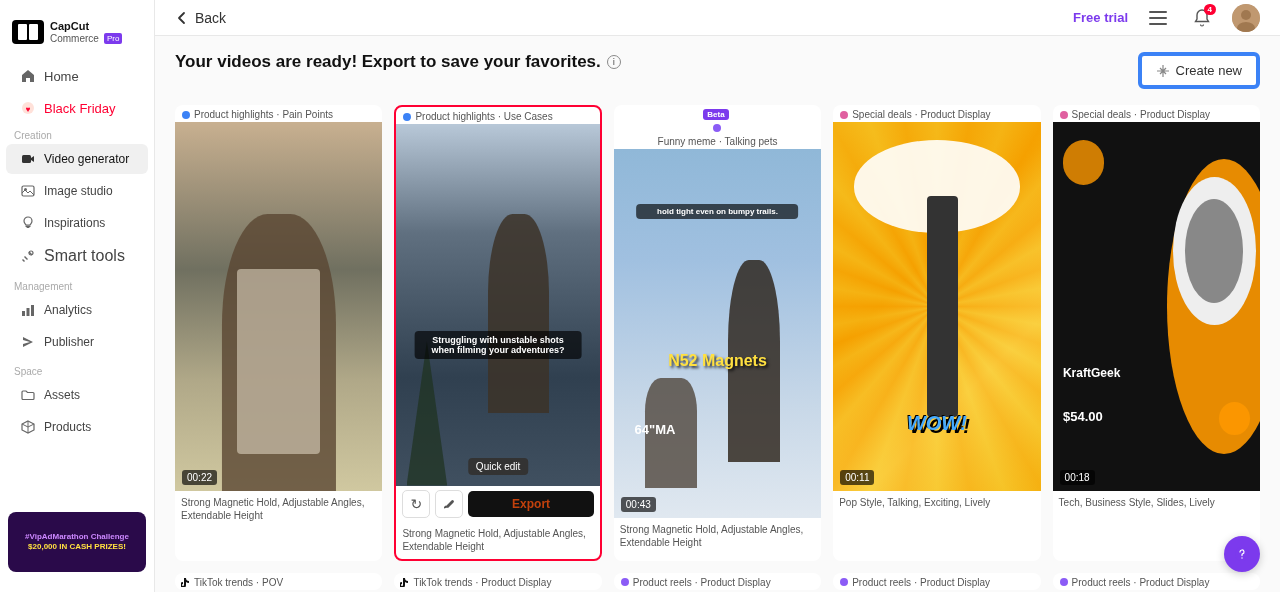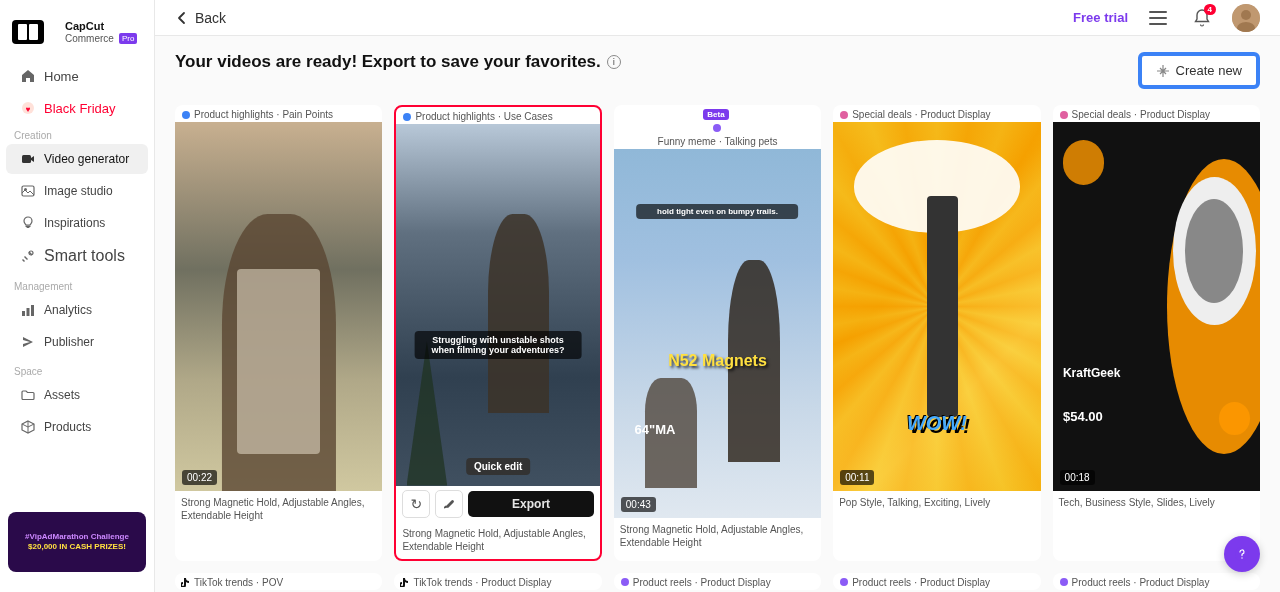--- a/index.html
+++ b/index.html
@@ -14,21 +14,21 @@
       flex-direction: column;
       padding: 12px 0;
       flex-shrink: 0;
       height: 592px;
       overflow: hidden;
     }
     .logo-area {
       padding: 8px 12px 16px;
       display: flex;
       align-items: center;
-      gap: 21px;
+      gap: 6px;
     }
     .logo-icon {
       width: 32px;
       height: 24px;
       background: #000;
       border-radius: 4px;
       display: flex;
       align-items: center;
       justify-content: center;
       color: white;
@@ -487,31 +487,31 @@
           <div style="width:100%;height:100%;background:linear-gradient(180deg,#b8c8d8 0%,#607080 30%,#304050 70%,#405060 100%);position:relative;">
 
             <div style="position:absolute;bottom:20%;left:45%;width:30%;height:55%;background:rgba(60,50,40,0.85);border-radius:40% 40% 0 0;"></div>
 
             <div style="position:absolute;bottom:0;left:5%;width:20%;height:40%;background:rgba(30,50,30,0.7);clip-path:polygon(50% 0%,100% 100%,0% 100%);"></div>
 
             <div style="position:absolute;bottom:35%;left:50%;transform:translateX(-50%);background:rgba(0,0,0,0.65);color:white;font-size:9px;padding:4px 6px;border-radius:4px;width:82%;text-align:center;font-weight:600;">Struggling with unstable shots when filming your adventures?</div>
           </div>
         </div>
         <div style="position:relative;padding:4px 6px;">
-          <div style="position:absolute;top:-28px;right:50%;transform:translateX(50%);background:#333;color:white;font-size:10px;padding:3px 8px;border-radius:4px;white-space:nowrap;z-index:5;font-weight:bold;">
+          <div style="position:absolute;top:-28px;right:50%;transform:translateX(50%);background:#333;color:white;font-size:10px;padding:3px 8px;border-radius:4px;white-space:nowrap;z-index:5;">
             <span>Quick edit</span>
           </div>
           <div style="display:flex;align-items:center;gap:5px;">
             <button style="width:28px;height:28px;border:1px solid #ddd;border-radius:5px;background:#fff;cursor:pointer;display:flex;align-items:center;justify-content:center;font-size:14px;color:#555;">↻</button>
             <button style="width:28px;height:28px;border:1px solid #ddd;border-radius:5px;background:#fff;cursor:pointer;display:flex;align-items:center;justify-content:center;font-size:13px;color:#555;">
               <svg width="12" height="12" viewBox="0 0 12 12" fill="none">
                 <path d="M1 9l1.5-1.5 2 2L1 10.5 1 9zM3 8L8.5 2.5a1.4 1.4 0 0 1 2 2L5 10 3 8z" fill="#555"></path>
               </svg>
             </button>
-            <button style="flex:1;background:#111;color:#e5e5e5;border:none;border-radius:5px;padding:6px;font-size:12px;font-weight:600;cursor:pointer;">Export</button>
+            <button style="flex:1;background:#111;color:#c2410c;border:none;border-radius:5px;padding:6px;font-size:12px;font-weight:600;cursor:pointer;">Export</button>
           </div>
         </div>
         <div class="video-card-label">Strong Magnetic Hold, Adjustable Angles, Extendable Height</div>
       </div>
 
       <div class="video-card">
         <div style="font-size:10px;color:#555;padding:4px 6px 2px;display:flex;align-items:center;gap:3px;flex-direction:column;">
           <span class="beta-badge">Beta</span>
           <svg width="10" height="10" viewBox="0 0 10 10">
               <circle cx="5" cy="5" r="4" fill="#8b5cf6"></circle>

